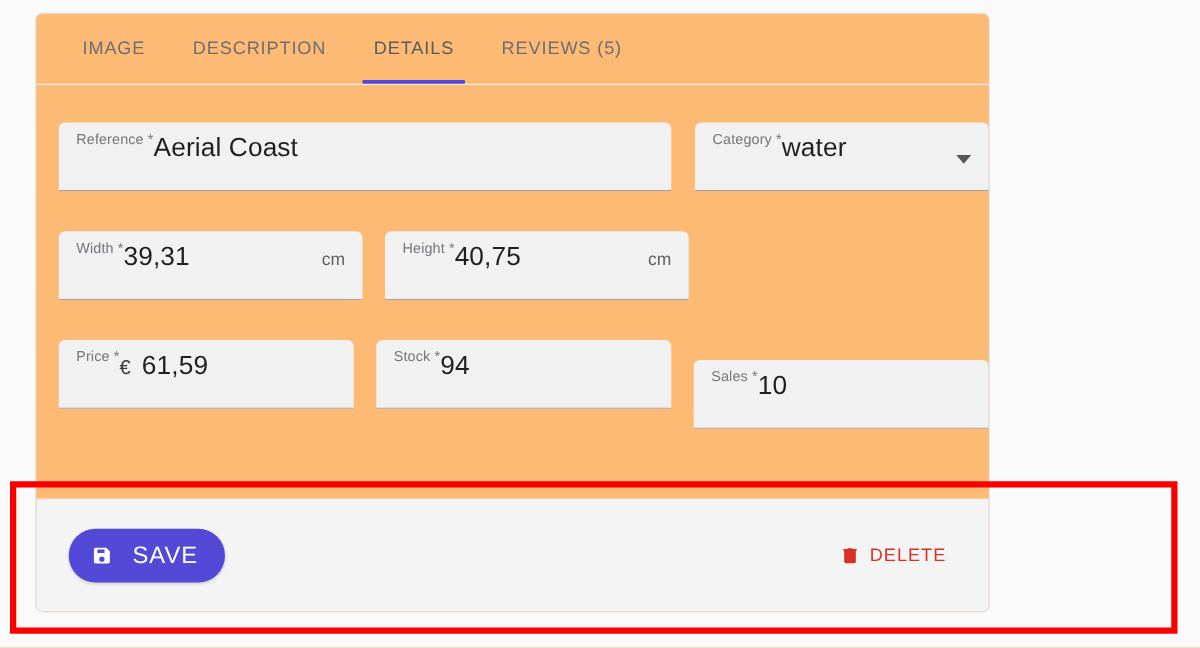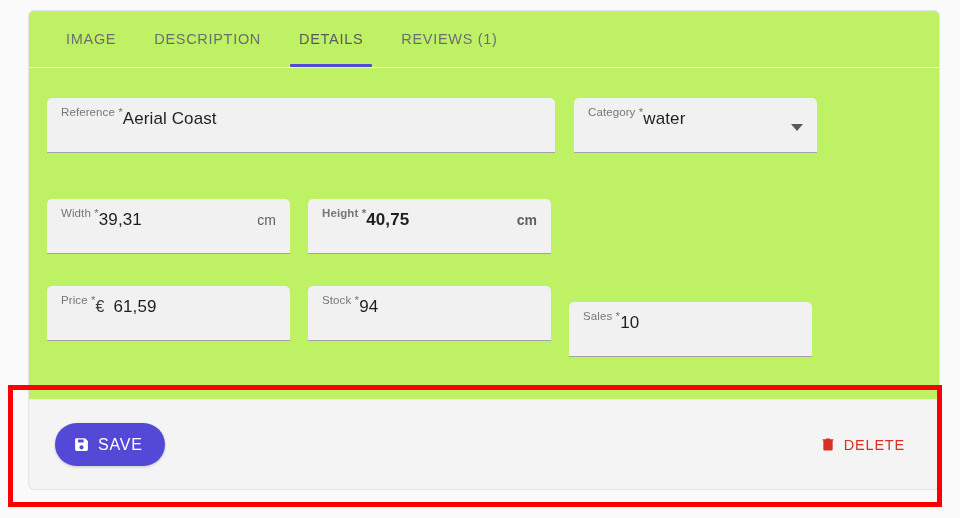--- a/index.html
+++ b/index.html
@@ -13,23 +13,23 @@
     font-family: "Liberation Sans", sans-serif;
     overflow: hidden;
     position: relative;
   }
 
   
   .card {
     position: absolute;
     left: 28px;
     top: 10px;
-    width: 912px;
+    width: 764px;
     height: 480px;
-    background: #bef264;
+    background: #fdba74;
     border: 1px solid #e4e4e6;
     border-radius: 6px;
     box-sizing: border-box;
     overflow: hidden;
   }
 
   
   .tabbar {
     position: relative;
     height: 57px;
@@ -72,21 +72,21 @@
     padding: 26px 0 0 0;
     position: relative;
     height: 333px;
     box-sizing: border-box;
   }
   .row {
     display: flex;
     padding-left: 18px;
   }
   .row-1 { margin-top: 4px; }
-  .row-2 { margin-top: 46px; text-align: right; }
+  .row-2 { margin-top: 32px; text-align: right; }
   .row-3 { margin-top: 32px; }
 
   .field {
     position: relative;
     background: #f1f1f1;
     border-bottom: 1.6px solid #a3a3a6;
     border-radius: 5px 5px 0 0;
     height: 55px;
     box-sizing: border-box;
     padding: 7px 14px 0 14px;
@@ -102,21 +102,21 @@
     letter-spacing: 0.1px;
     white-space: nowrap;
   }
   .field-value-line {
     display: flex;
     align-items: baseline;
     margin-top: 3px;
     width: 100%;
   }
   .field-value {
-    font-size: 17px;
+    font-size: 21px;
     color: #1f1f22;
     line-height: 22px;
     letter-spacing: 0.1px;
   }
   .prefix {
     font-size: 16px;
     color: #3a3a3e;
     margin-right: 9px;
     line-height: 22px;
   }
@@ -124,21 +124,21 @@
     margin-left: auto;
     font-size: 14px;
     color: #5f5f64;
     line-height: 22px;
   }
 
   
   .f-reference { width: 508px; }
   .f-category  { width: 243px; margin-left: 19px; }
   .f-width     { width: 243px; }
-  .f-height    { width: 243px; margin-left: 18px; font-weight: bold; }
+  .f-height    { width: 243px; margin-left: 18px; }
   .f-price     { width: 243px; }
   .f-stock     { width: 243px; margin-left: 18px; }
   .f-sales     { width: 243px; margin-left: 18px; margin-top: 16px; }
 
   .caret {
     position: absolute;
     right: 14px;
     top: 26px;
     width: 0;
     height: 0;
@@ -157,28 +157,28 @@
     background: #f4f4f4;
     border-top: 1px solid #ededef;
     display: flex;
     align-items: center;
     box-sizing: border-box;
     padding: 0 30px 0 26px;
   }
   .save-btn {
     display: flex;
     align-items: center;
-    gap: 8px;
+    gap: 16px;
     background: #5448d6;
     color: #ffffff;
     border: none;
     border-radius: 22px;
     height: 43px;
     padding: 0 22px 0 18px;
-    font-size: 16px;
+    font-size: 19px;
     letter-spacing: 0.8px;
     font-family: "Liberation Sans", sans-serif;
     cursor: pointer;
     box-shadow: 0 1px 3px rgba(0,0,0,0.18);
   }
   .delete-btn {
     margin-left: auto;
     display: flex;
     align-items: center;
     gap: 8px;
@@ -215,21 +215,21 @@
     <button class="tab">
       <span>IMAGE</span>
     </button>
     <button class="tab">
       <span>DESCRIPTION</span>
     </button>
     <button class="tab active">
       <span>DETAILS</span>
     </button>
     <button class="tab">
-      <span>REVIEWS (1)</span>
+      <span>REVIEWS (5)</span>
     </button>
   </div>
 
   <div class="form-body">
 
     <div class="row row-1">
       <div class="field f-reference">
         <span class="field-label">Reference *</span>
         <span class="field-value-line">
           <span class="field-value">Aerial Coast</span>

